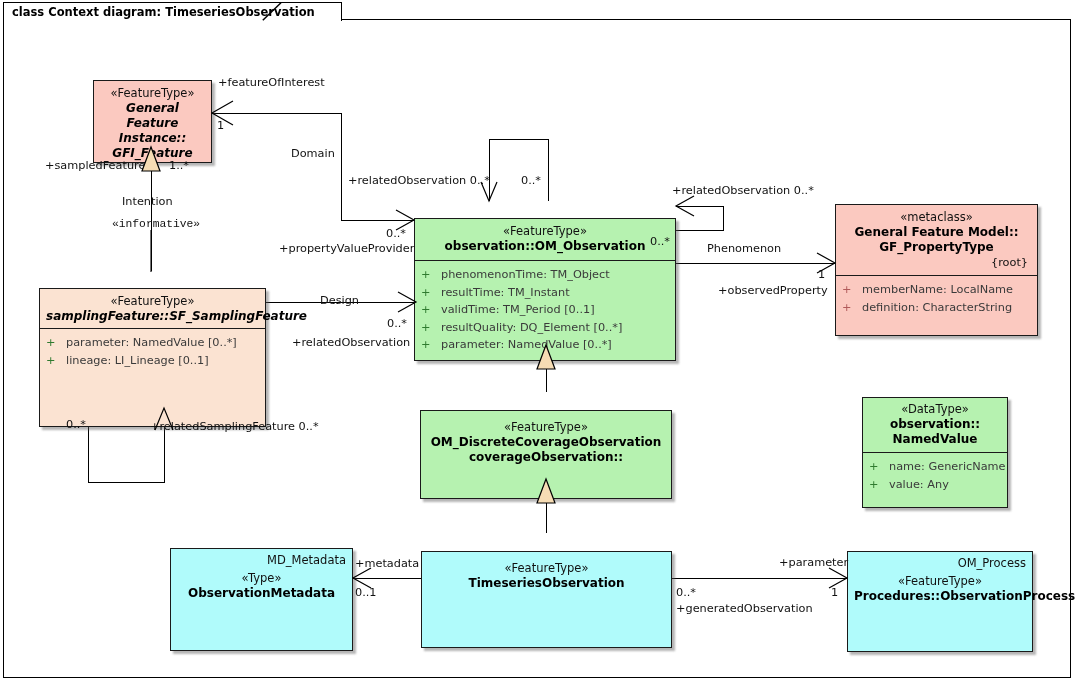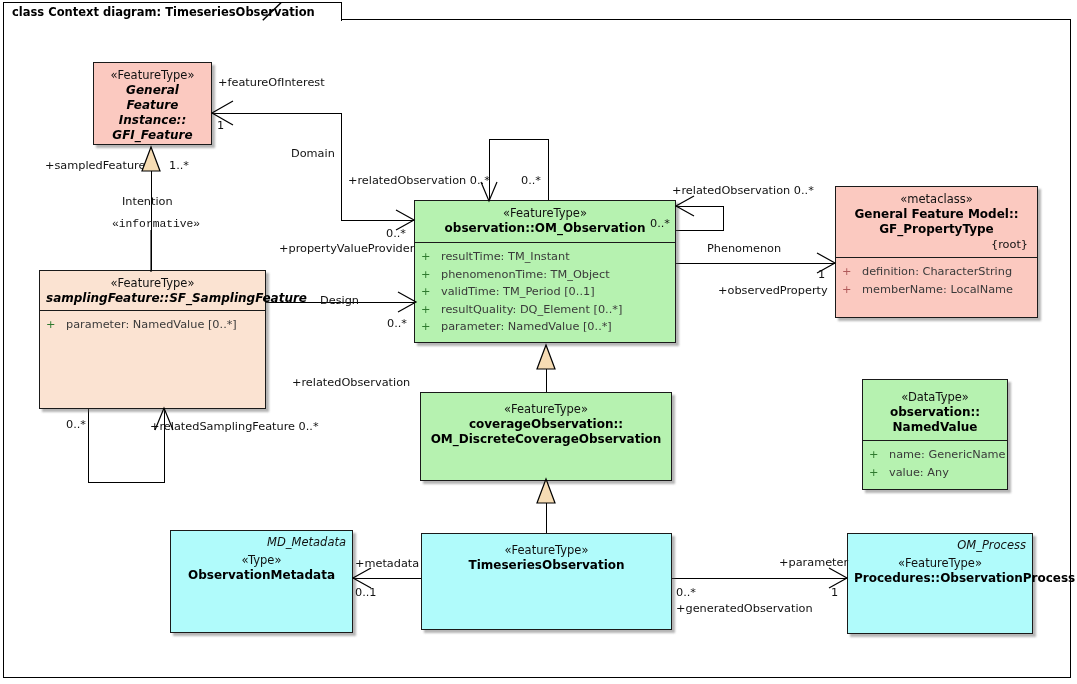--- a/index.html
+++ b/index.html
@@ -10,32 +10,32 @@
   .frame{position:absolute;left:3px;top:19px;width:1068px;height:659px;
          border:1.5px solid #000;box-sizing:border-box;background:transparent;}
   .titletab{position:absolute;left:3px;top:2px;height:19px;
             border:1.5px solid #000;border-bottom:none;box-sizing:border-box;
             background:#fff;padding:0 26px 0 8px;display:flex;align-items:center;
             font-size:11.5px;font-weight:bold;color:#000;white-space:nowrap;z-index:6;}
   .tabslant{position:absolute;top:2px;height:19px;width:20px;z-index:7;}
 
   
   .uml{position:absolute;box-sizing:border-box;border:1.1px solid #1a1a1a;
-       box-shadow:2.5px 2.5px 2px rgba(90,90,90,.45);z-index:3;}
+       box-shadow:2.5px 2.5px 2px rgba(90,90,90,.45);z-index:3;margin-top:18px;}
   .uml .hdr{padding:5px 6px 5px 6px;text-align:center;position:relative;}
   .uml .sep{border-top:1.1px solid #1a1a1a;}
   .uml .attrs{padding:5px 4px 5px 6px;}
   .stereo{font-size:11.5px;color:#111;line-height:15px;}
   .cname{font-size:12px;font-weight:bold;color:#000;line-height:15px;}
   .cname.ital{font-style:italic;}
   .attr{font-size:11.3px;color:#3a3a3a;line-height:17.5px;white-space:nowrap;}
   .attr .pl{color:#2f7a2f;display:inline-block;width:20px;}
   .pink .attr .pl{color:#b05a5a;}
   .corner{position:absolute;font-size:11.3px;color:#111;}
-  .toprt{position:absolute;right:6px;top:4px;font-size:11.5px;font-style:italic;color:#111;}
+  .toprt{position:absolute;right:6px;top:4px;font-size:11.5px;color:#111;}
 
   .green{background:#b6f2b0;}
   .pink{background:#fbc9c0;}
   .peach{background:#fbe3d2;}
   .cyan{background:#b0fbfb;}
 
   
   .ln{position:absolute;background:#000;z-index:2;}
   .lnh{height:1.1px;}
   .lnv{width:1.1px;}
@@ -99,61 +99,62 @@
     </div>
   </div>
 
   <div class="uml green" style="left:414px;top:200px;width:262px;height:143px;">
     <div class="hdr" style="padding-bottom:6px;">
       <div class="stereo">«FeatureType»</div>
       <div class="cname">observation::OM_Observation</div>
       <div class="corner" style="right:5px;top:16px;">0..*</div>
     </div>
     <div class="sep attrs">
+      <div class="attr"><span class="pl">+</span><span>phenomenonTime: TM_Object</span></div>
       <div class="attr"><span class="pl">+</span><span>resultTime: TM_Instant</span></div>
-      <div class="attr"><span class="pl">+</span><span>phenomenonTime: TM_Object</span></div>
       <div class="attr"><span class="pl">+</span><span>validTime: TM_Period [0..1]</span></div>
       <div class="attr"><span class="pl">+</span><span>resultQuality: DQ_Element [0..*]</span></div>
       <div class="attr"><span class="pl">+</span><span>parameter: NamedValue [0..*]</span></div>
     </div>
   </div>
 
   <div class="uml peach" style="left:39px;top:270px;width:227px;height:139px;">
     <div class="hdr" style="padding-bottom:4px;">
       <div class="stereo">«FeatureType»</div>
       <div class="cname ital">samplingFeature::SF_SamplingFeature</div>
     </div>
     <div class="sep attrs" style="height:84px;">
       <div class="attr"><span class="pl">+</span><span>parameter: NamedValue [0..*]</span></div>
+      <div class="attr"><span class="pl">+</span><span>lineage: LI_Lineage [0..1]</span></div>
     </div>
   </div>
 
   <div class="uml pink" style="left:835px;top:186px;width:203px;height:132px;">
     <div class="hdr" style="padding-bottom:4px;">
       <div class="stereo">«metaclass»</div>
       <div class="cname">General Feature Model::</div>
       <div class="cname">GF_PropertyType</div>
       <div style="text-align:right;font-size:11.3px;color:#111;padding-right:3px;line-height:16px;">{root}</div>
     </div>
     <div class="sep attrs">
+      <div class="attr"><span class="pl">+</span><span>memberName: LocalName</span></div>
       <div class="attr"><span class="pl">+</span><span>definition: CharacterString</span></div>
-      <div class="attr"><span class="pl">+</span><span>memberName: LocalName</span></div>
     </div>
   </div>
 
   <div class="uml green" style="left:420px;top:392px;width:252px;height:89px;">
     <div class="hdr" style="padding-top:9px;">
       <div class="stereo">«FeatureType»</div>
+      <div class="cname">OM_DiscreteCoverageObservation</div>
       <div class="cname">coverageObservation::</div>
-      <div class="cname">OM_DiscreteCoverageObservation</div>
     </div>
   </div>
 
   <div class="uml green" style="left:862px;top:379px;width:146px;height:111px;">
-    <div class="hdr" style="padding-top:10px;padding-bottom:5px;">
+    <div class="hdr" style="padding-top:4px;padding-bottom:5px;">
       <div class="stereo">«DataType»</div>
       <div class="cname">observation::</div>
       <div class="cname">NamedValue</div>
     </div>
     <div class="sep attrs">
       <div class="attr"><span class="pl">+</span><span>name: GenericName</span></div>
       <div class="attr"><span class="pl">+</span><span>value: Any</span></div>
     </div>
   </div>
 
@@ -221,21 +222,21 @@
   <div class="lbl" style="left:112px;top:218px;font-family:Liberation Mono, monospace;">«informative»</div>
 
   <div class="lbl" style="left:348px;top:174px;">+relatedObservation 0..*</div>
   <div class="lbl" style="left:521px;top:174px;">0..*</div>
 
   <div class="lbl" style="left:386px;top:227px;">0..*</div>
   <div class="lbl" style="left:279px;top:242px;">+propertyValueProvider</div>
 
   <div class="lbl" style="left:320px;top:294px;">Design</div>
   <div class="lbl" style="left:387px;top:317px;">0..*</div>
-  <div class="lbl" style="left:292px;top:336px;margin-top:40px;">+relatedObservation</div>
+  <div class="lbl" style="left:292px;top:336px;">+relatedObservation</div>
 
   <div class="lbl" style="left:672px;top:184px;">+relatedObservation 0..*</div>
 
   <div class="lbl" style="left:707px;top:242px;">Phenomenon</div>
   <div class="lbl" style="left:818px;top:268px;">1</div>
   <div class="lbl" style="left:718px;top:284px;">+observedProperty</div>
 
   <div class="lbl" style="left:66px;top:418px;">0..*</div>
   <div class="lbl" style="left:150px;top:420px;text-align:center;">+relatedSamplingFeature 0..*</div>
 

